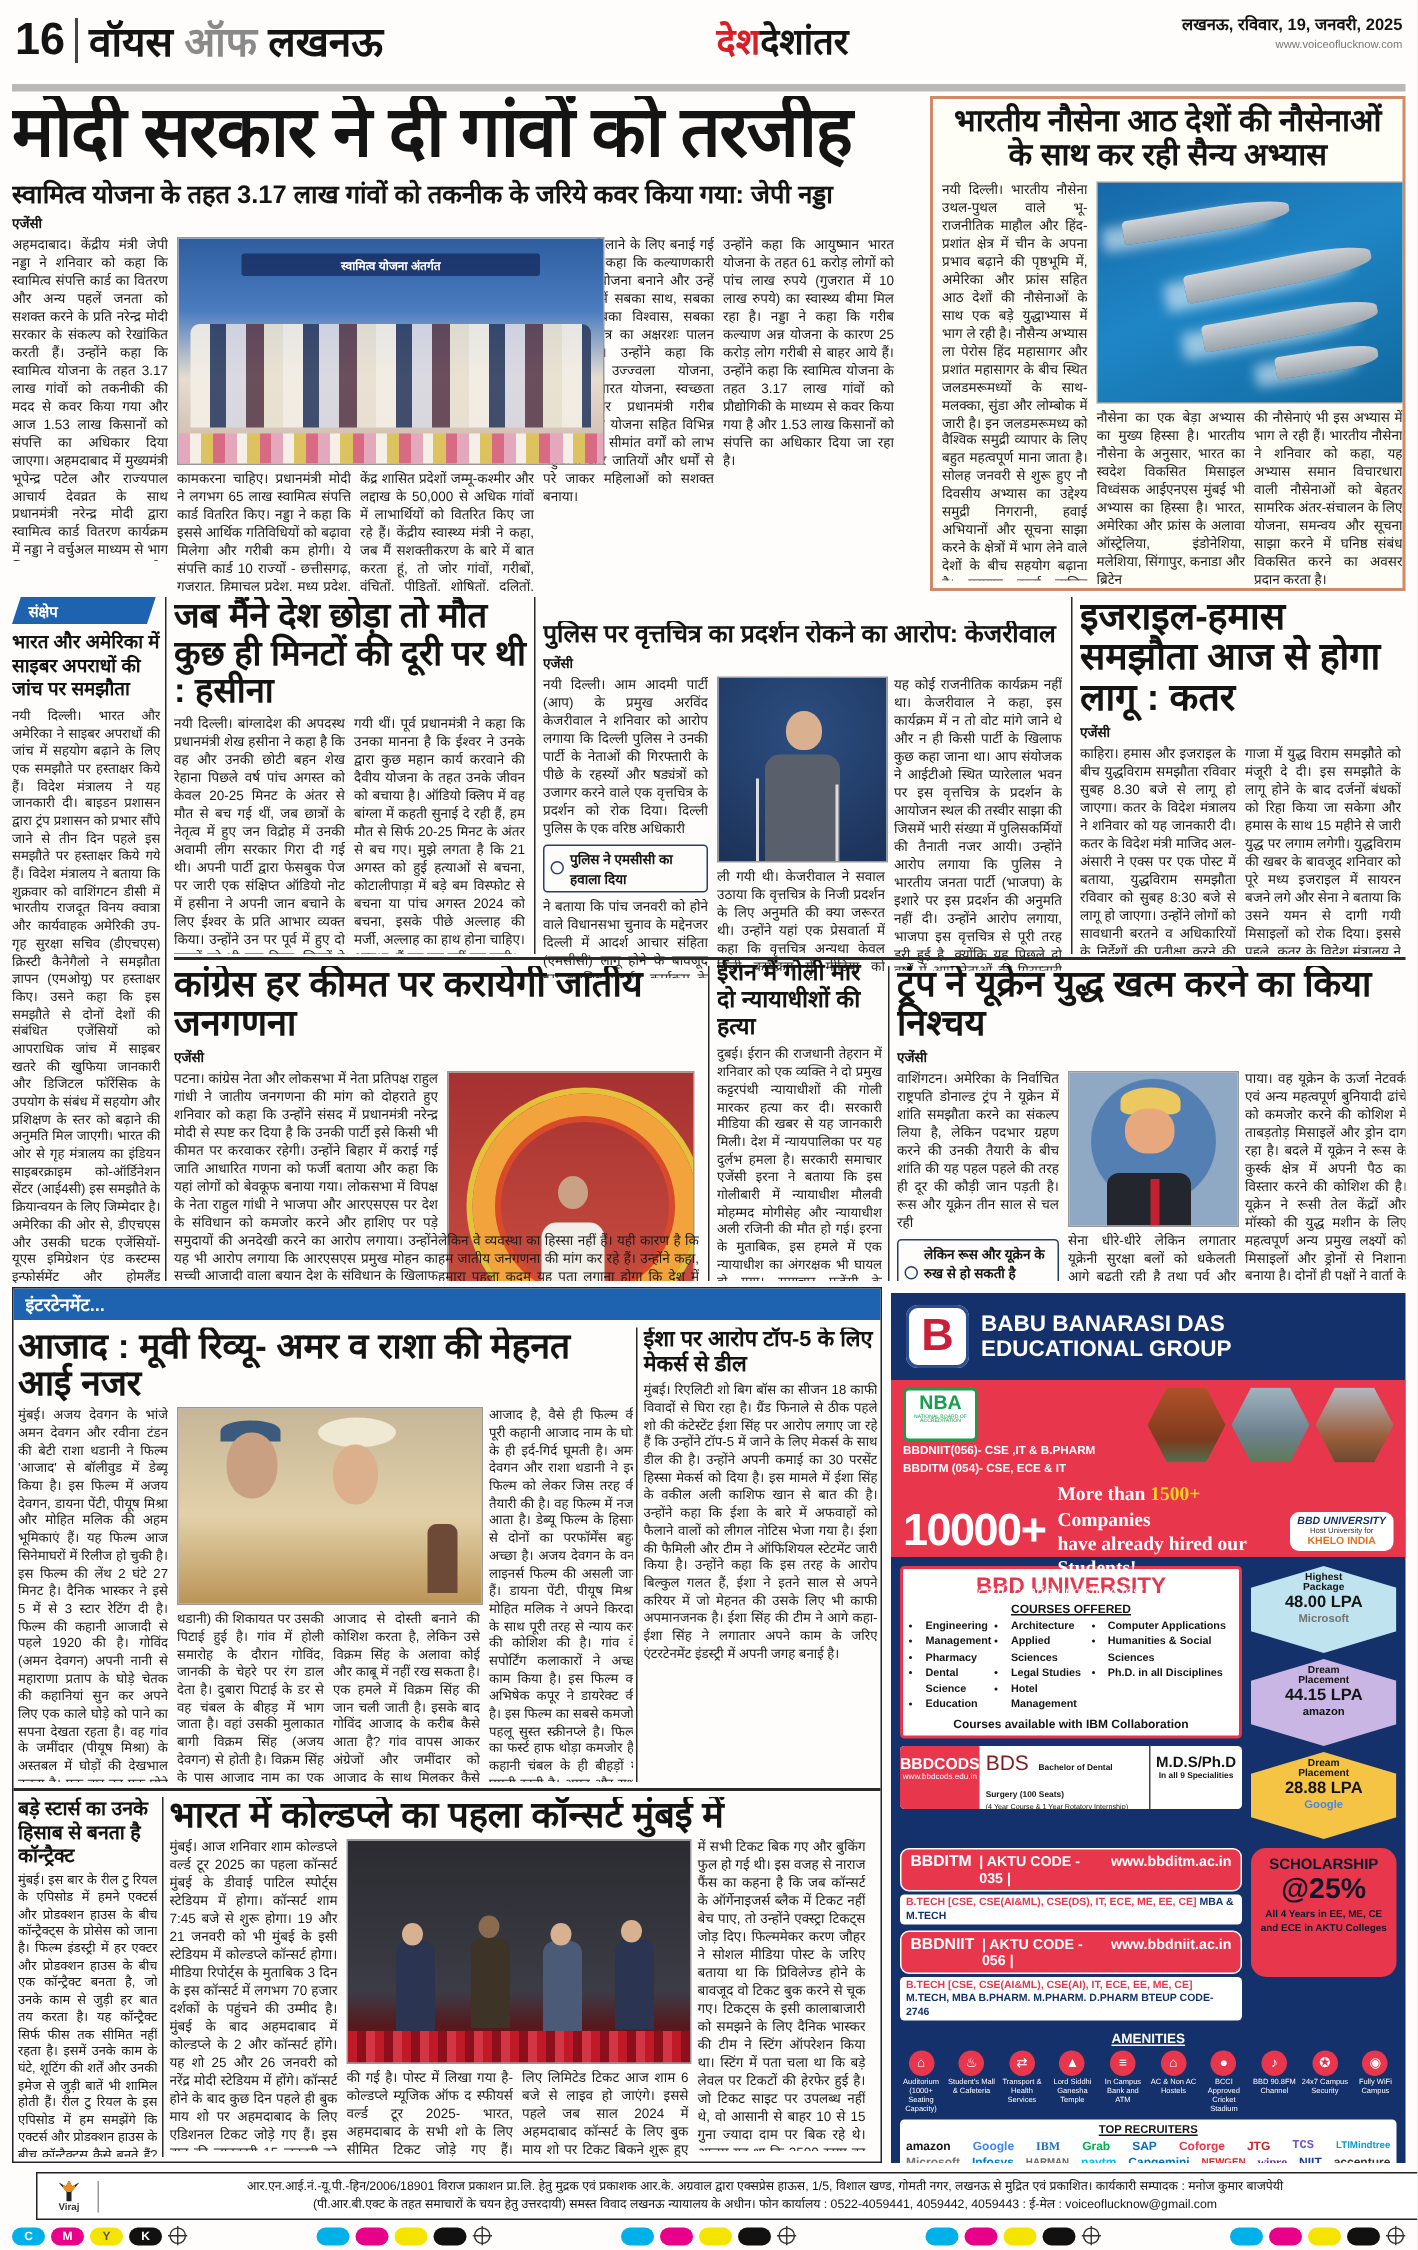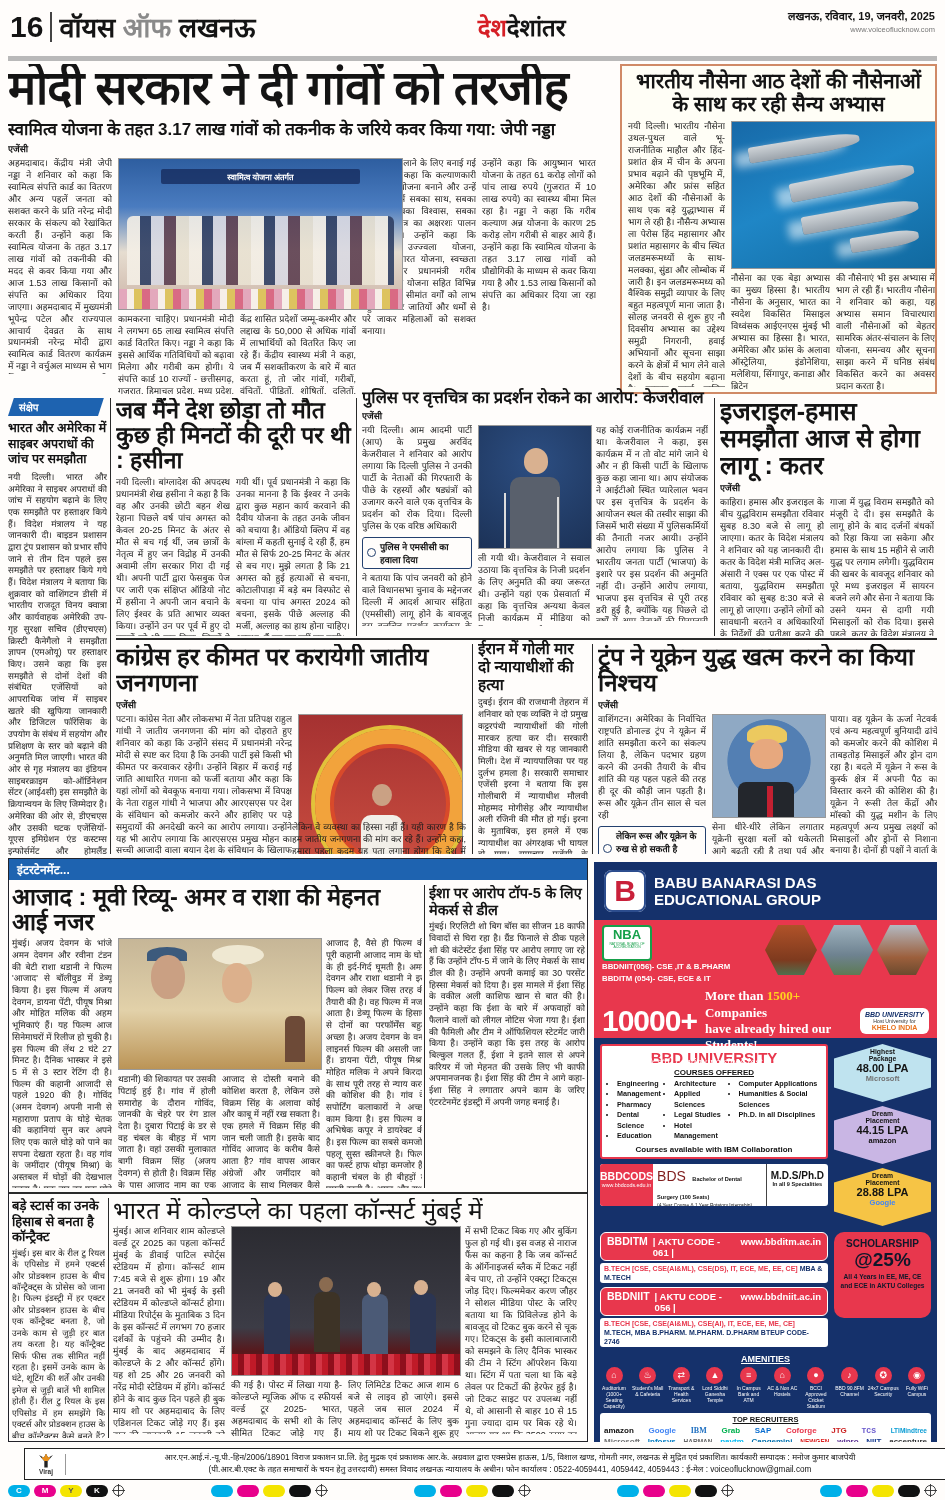--- a/index.html
+++ b/index.html
@@ -77,21 +77,21 @@
   .mv-face2{position:absolute;top:18%;left:51%;width:30px;height:40px;border-radius:48%;background:#dcb08c;}
   .mv-fig{position:absolute;bottom:6%;right:8%;width:20px;height:46px;background:#6d4a37;border-radius:6px 6px 0 0;}
   .isha{position:absolute;left:420px;top:26px;width:156px;height:303px;overflow:hidden;}
   .isha h3{margin:0 0 3px 0;font-size:14.5px;line-height:1.15;font-weight:bold;}
   .ent-vsep{position:absolute;left:415px;top:26px;width:1px;height:303px;background:#2a2a2a;}
   .ent-hsep{position:absolute;left:0;top:333px;width:100%;height:2px;background:#2a2a2a;}
   .contract{position:absolute;left:3px;top:339px;width:93px;height:240px;overflow:hidden;}
   .contract h3{margin:0 0 3px 0;font-size:13px;line-height:1.2;font-weight:bold;}
   .ent-vsep2{position:absolute;left:99px;top:339px;width:1px;height:240px;background:#2a2a2a;}
   .coldplay{position:absolute;left:104px;top:339px;width:472px;height:240px;overflow:hidden;}
-  .coldplay h2{margin:0 0 3px 0;font-size:24px;line-height:1.05;font-weight:normal;}
+  .coldplay h2{margin:0 0 3px 0;font-size:24px;line-height:1.05;font-weight:bold;}
   .cp-photo{width:228px;height:148px;background:linear-gradient(#2b2b31,#3c3c46 68%,#57181c 84%,#7e1620);}
   .cp-fig{position:absolute;width:26px;height:60px;border-radius:8px 8px 0 0;background:#2b3552;}
   .cp-head{position:absolute;width:14px;height:15px;border-radius:50%;background:#d8b190;}
   .cp-flowers{position:absolute;bottom:0;left:0;right:0;height:14%;background:repeating-linear-gradient(90deg,#c01a28 0 6px,#8e0f1c 6px 12px,#d43545 12px 18px);}
   
   .ad{position:absolute;left:594px;top:862px;width:343px;height:580px;background:#15316b;box-sizing:border-box;overflow:hidden;}
   .ad-head{height:58px;display:flex;align-items:center;gap:8px;padding:0 10px;}
   .bbd-logo{width:42px;height:42px;background:#fff;border-radius:8px;display:flex;align-items:center;justify-content:center;font-size:30px;font-weight:bold;color:#c9203a;box-shadow:0 0 0 2px #2c4d8e inset;}
   .ad-org{color:#fff;font-weight:bold;font-size:15px;line-height:1.15;}
   .ad-promo{background:#e8374d;padding:5px 8px;height:118px;position:relative;box-sizing:border-box;}
@@ -238,21 +238,21 @@
 
   <section class="art" style="left:116px;top:398px;width:236px;height:238px;">
     <h2 class="hl-med">जब मैंने देश छोड़ा तो मौत कुछ ही मिनटों की दूरी पर थी : हसीना</h2>
     <div class="cols" style="margin-top:5px;height:170px;">
       <div class="bodytx" style="width:114px;">नयी दिल्ली। बांग्लादेश की अपदस्थ प्रधानमंत्री शेख हसीना ने कहा है कि वह और उनकी छोटी बहन शेख रेहाना पिछले वर्ष पांच अगस्त को केवल 20-25 मिनट के अंतर से मौत से बच गई थीं, जब छात्रों के नेतृत्व में हुए जन विद्रोह में उनकी अवामी लीग सरकार गिरा दी गई थी। अपनी पार्टी द्वारा फेसबुक पेज पर जारी एक संक्षिप्त ऑडियो नोट में हसीना ने अपनी जान बचाने के लिए ईश्वर के प्रति आभार व्यक्त किया। उन्होंने उन पर पूर्व में हुए दो हमलों को भी याद किया, जिनमें वे बाल-बाल बच</div>
       <div class="bodytx" style="width:114px;">गयी थीं। पूर्व प्रधानमंत्री ने कहा कि उनका मानना है कि ईश्वर ने उनके द्वारा कुछ महान कार्य करवाने की दैवीय योजना के तहत उनके जीवन को बचाया है। ऑडियो क्लिप में वह बांग्ला में कहती सुनाई दे रही हैं, हम मौत से सिर्फ 20-25 मिनट के अंतर से बच गए। मुझे लगता है कि 21 अगस्त को हुई हत्याओं से बचना, कोटालीपाड़ा में बड़े बम विस्फोट से बचना या पांच अगस्त 2024 को बचना, इसके पीछे अल्लाह की मर्जी, अल्लाह का हाथ होना चाहिए। अन्यथा, मैं इस बार नहीं बच पाती।</div>
     </div>
   </section>
   <div class="vsep" style="left:356px;top:398px;height:238px;"></div>
 
-  <section class="art" style="left:362px;top:388px;width:348px;height:238px;">
+  <section class="art" style="left:362px;top:414px;width:348px;height:238px;">
     <h2 class="hl-sm" style="font-size:16.5px;">पुलिस पर वृत्तचित्र का प्रदर्शन रोकने का आरोप: केजरीवाल</h2>
     <div class="byline">एजेंसी</div>
     <div class="cols" style="height:196px;">
       <div style="width:110px;flex:0 0 auto;">
         <div class="bodytx">नयी दिल्ली। आम आदमी पार्टी (आप) के प्रमुख अरविंद केजरीवाल ने शनिवार को आरोप लगाया कि दिल्ली पुलिस ने उनकी पार्टी के नेताओं की गिरफ्तारी के पीछे के रहस्यों और षड्यंत्रों को उजागर करने वाले एक वृत्तचित्र के प्रदर्शन को रोक दिया। दिल्ली पुलिस के एक वरिष्ठ अधिकारी</div>
         <div class="highlight">
             <span class="dot"></span>
             <span>पुलिस ने एमसीसी का हवाला दिया</span>
           </div>
         <div class="bodytx">ने बताया कि पांच जनवरी को होने वाले विधानसभा चुनाव के मद्देनजर दिल्ली में आदर्श आचार संहिता (एमसीसी) लागू होने के बावजूद इस वृत्तचित्र प्रदर्शन कार्यक्रम के लिए अनुमति नहीं</div>
@@ -502,21 +502,21 @@
           <div class="b2">28.88 LPA</div>
           <div class="b3" style="color:#4285F4;">Google</div>
         </div>
       </div>
     </div>
 
     <div class="ad-row">
       <div class="inst-col">
         <div class="inst-strip">
           <span>BBDITM</span>
-          <span class="web">| AKTU CODE - 061 |</span>
+          <span class="web">| AKTU CODE - 035 |</span>
           <span class="web">www.bbditm.ac.in</span>
         </div>
         <div class="inst-sub"><span>B.TECH [CSE, CSE(AI&amp;ML), CSE(DS), IT, ECE, ME, EE, CE]</span> <span class="blu">MBA &amp; M.TECH</span></div>
         <div class="inst-strip">
           <span>BBDNIIT</span>
           <span class="web">| AKTU CODE - 056 |</span>
           <span class="web">www.bbdniit.ac.in</span>
         </div>
         <div class="inst-sub"><span>B.TECH [CSE, CSE(AI&amp;ML), CSE(AI), IT, ECE, EE, ME, CE]</span> <span class="blu">M.TECH, MBA B.PHARM. M.PHARM. D.PHARM BTEUP CODE- 2746</span></div>
       </div>
@@ -586,21 +586,21 @@
         <span style="color:#6a5acd;font-family:Liberation Mono, monospace;">TCS</span>
         <span style="color:#0b9dd4;font-size:6.5px;">LTIMindtree</span>
       </div>
       <div class="recr-row">
         <span style="color:#737373;">Microsoft</span>
         <span style="color:#007cc3;">Infosys</span>
         <span style="color:#666;font-size:6.5px;">HARMAN</span>
         <span style="color:#00baf2;">paytm</span>
         <span style="color:#0070ad;">Capgemini</span>
         <span style="color:#d22;font-size:6.5px;">NEWGEN</span>
-        <span style="color:#5b2d90;">wipro</span>
+        <span style="color:#5b2d90;font-family:Liberation Serif, serif;">wipro</span>
         <span style="color:#1a3c8f;">NIIT</span>
         <span style="color:#333;">accenture</span>
       </div>
     </div>
 
   </aside>
 
   <footer class="footer">
     <div class="viraj">
       <div class="viraj-ic"></div>

